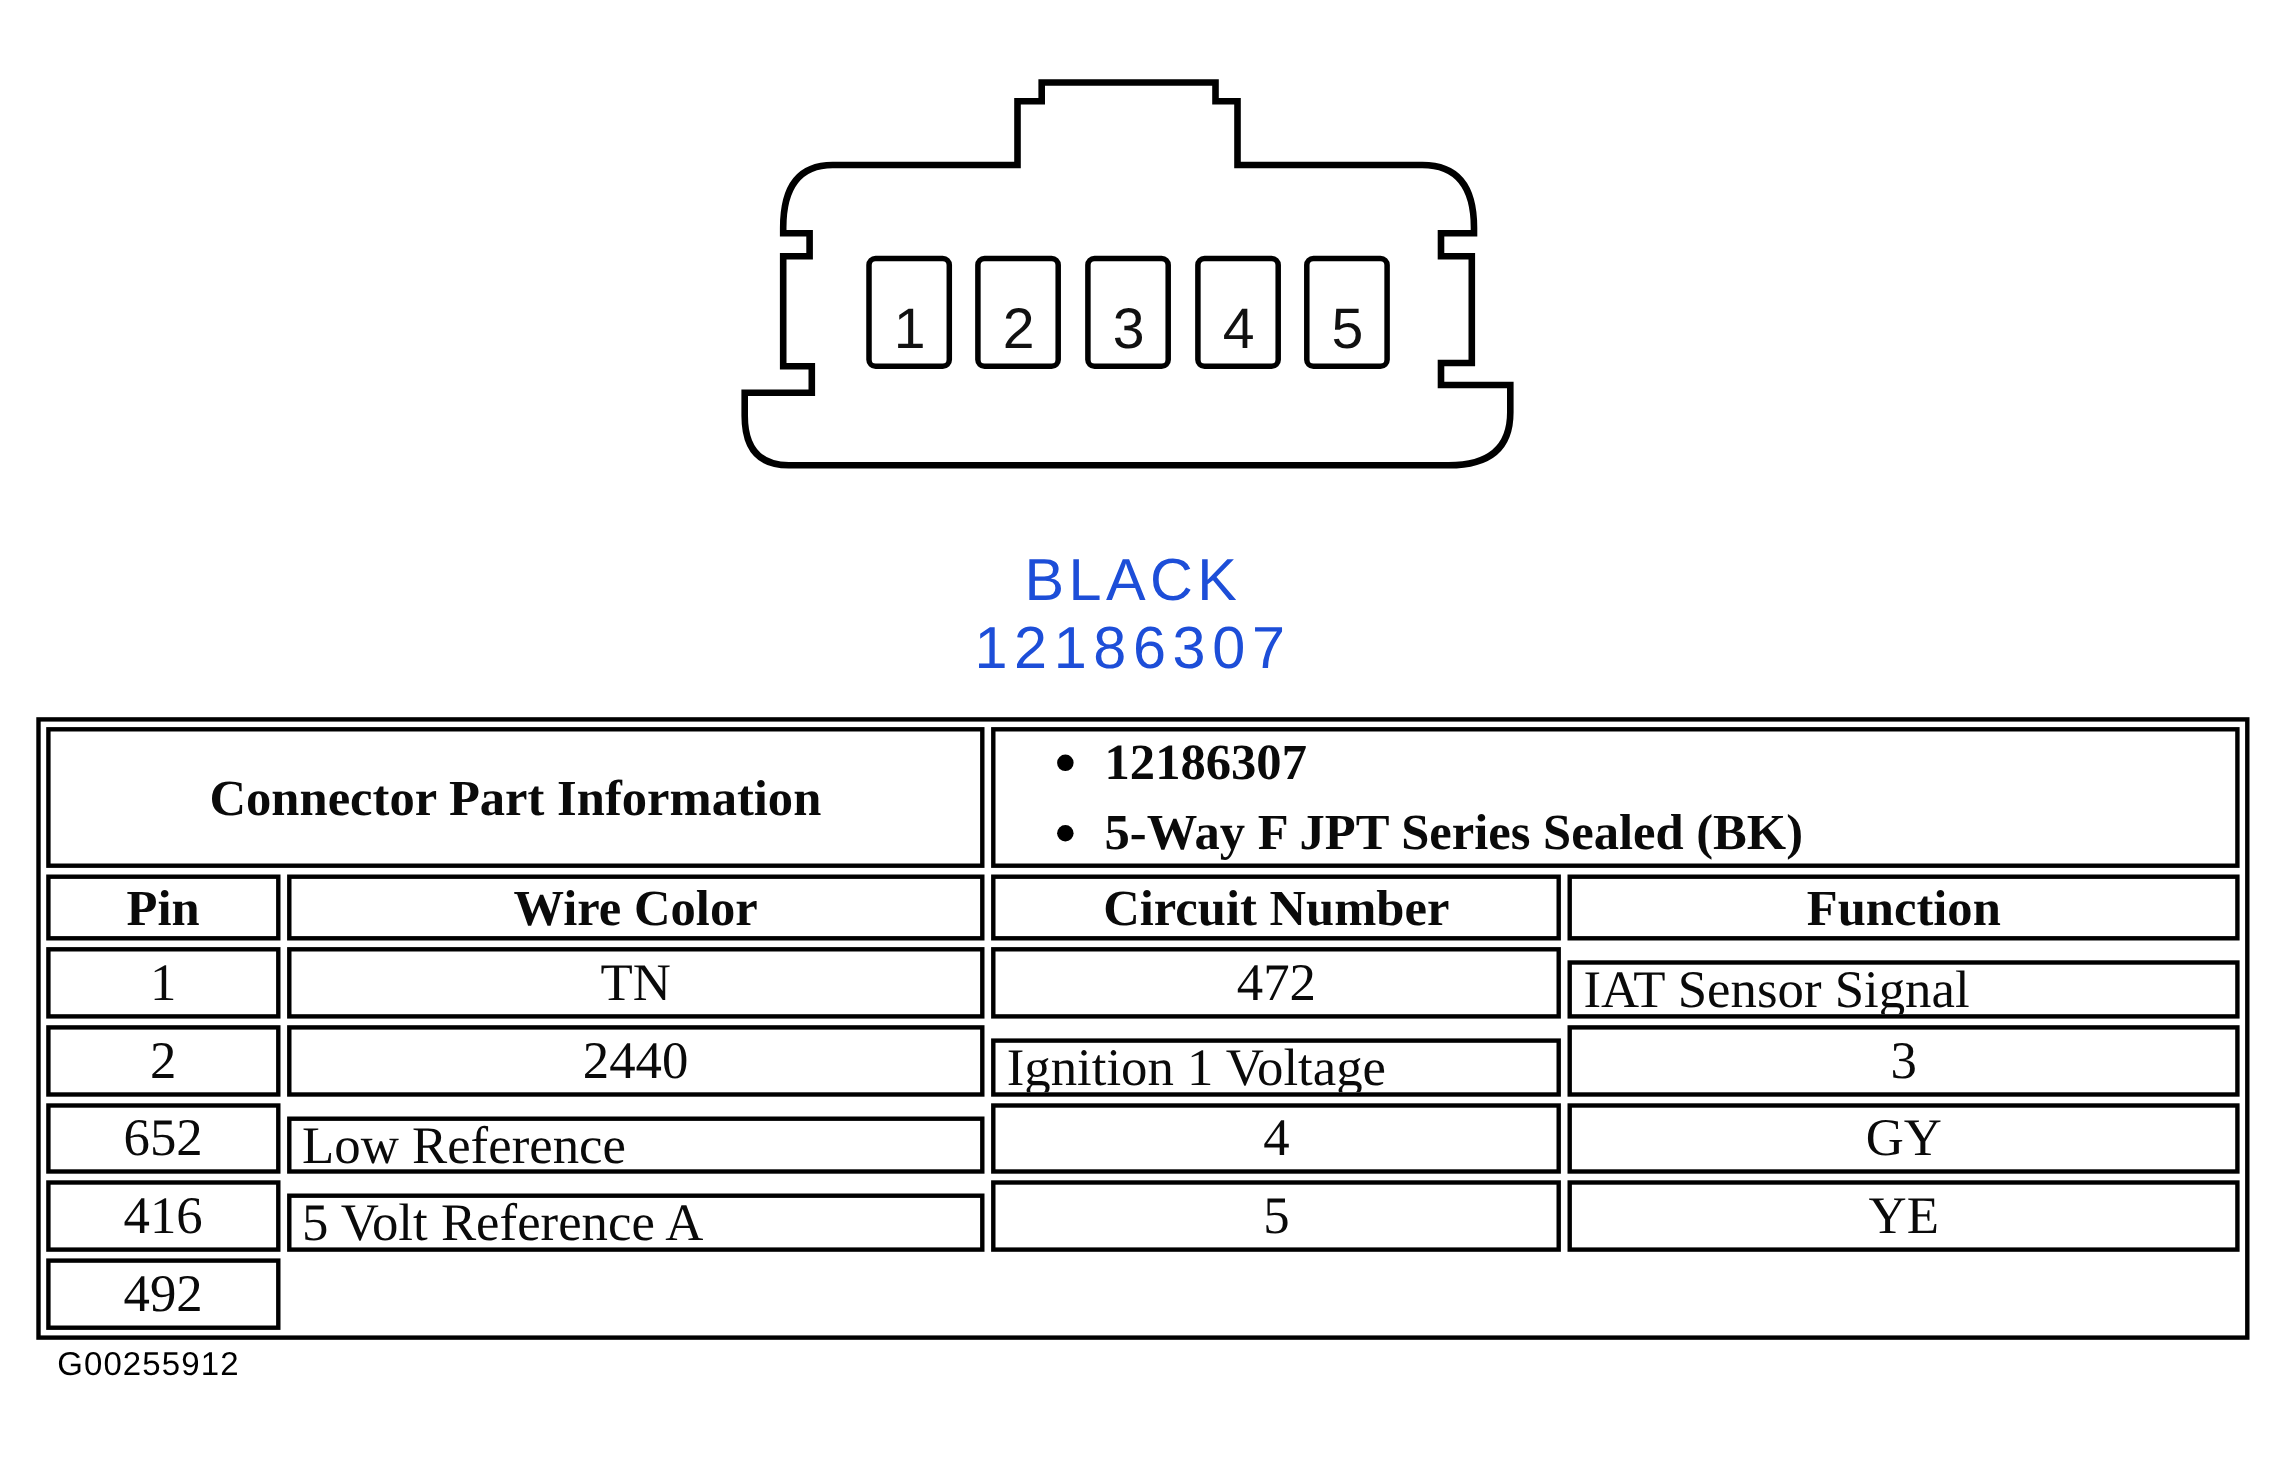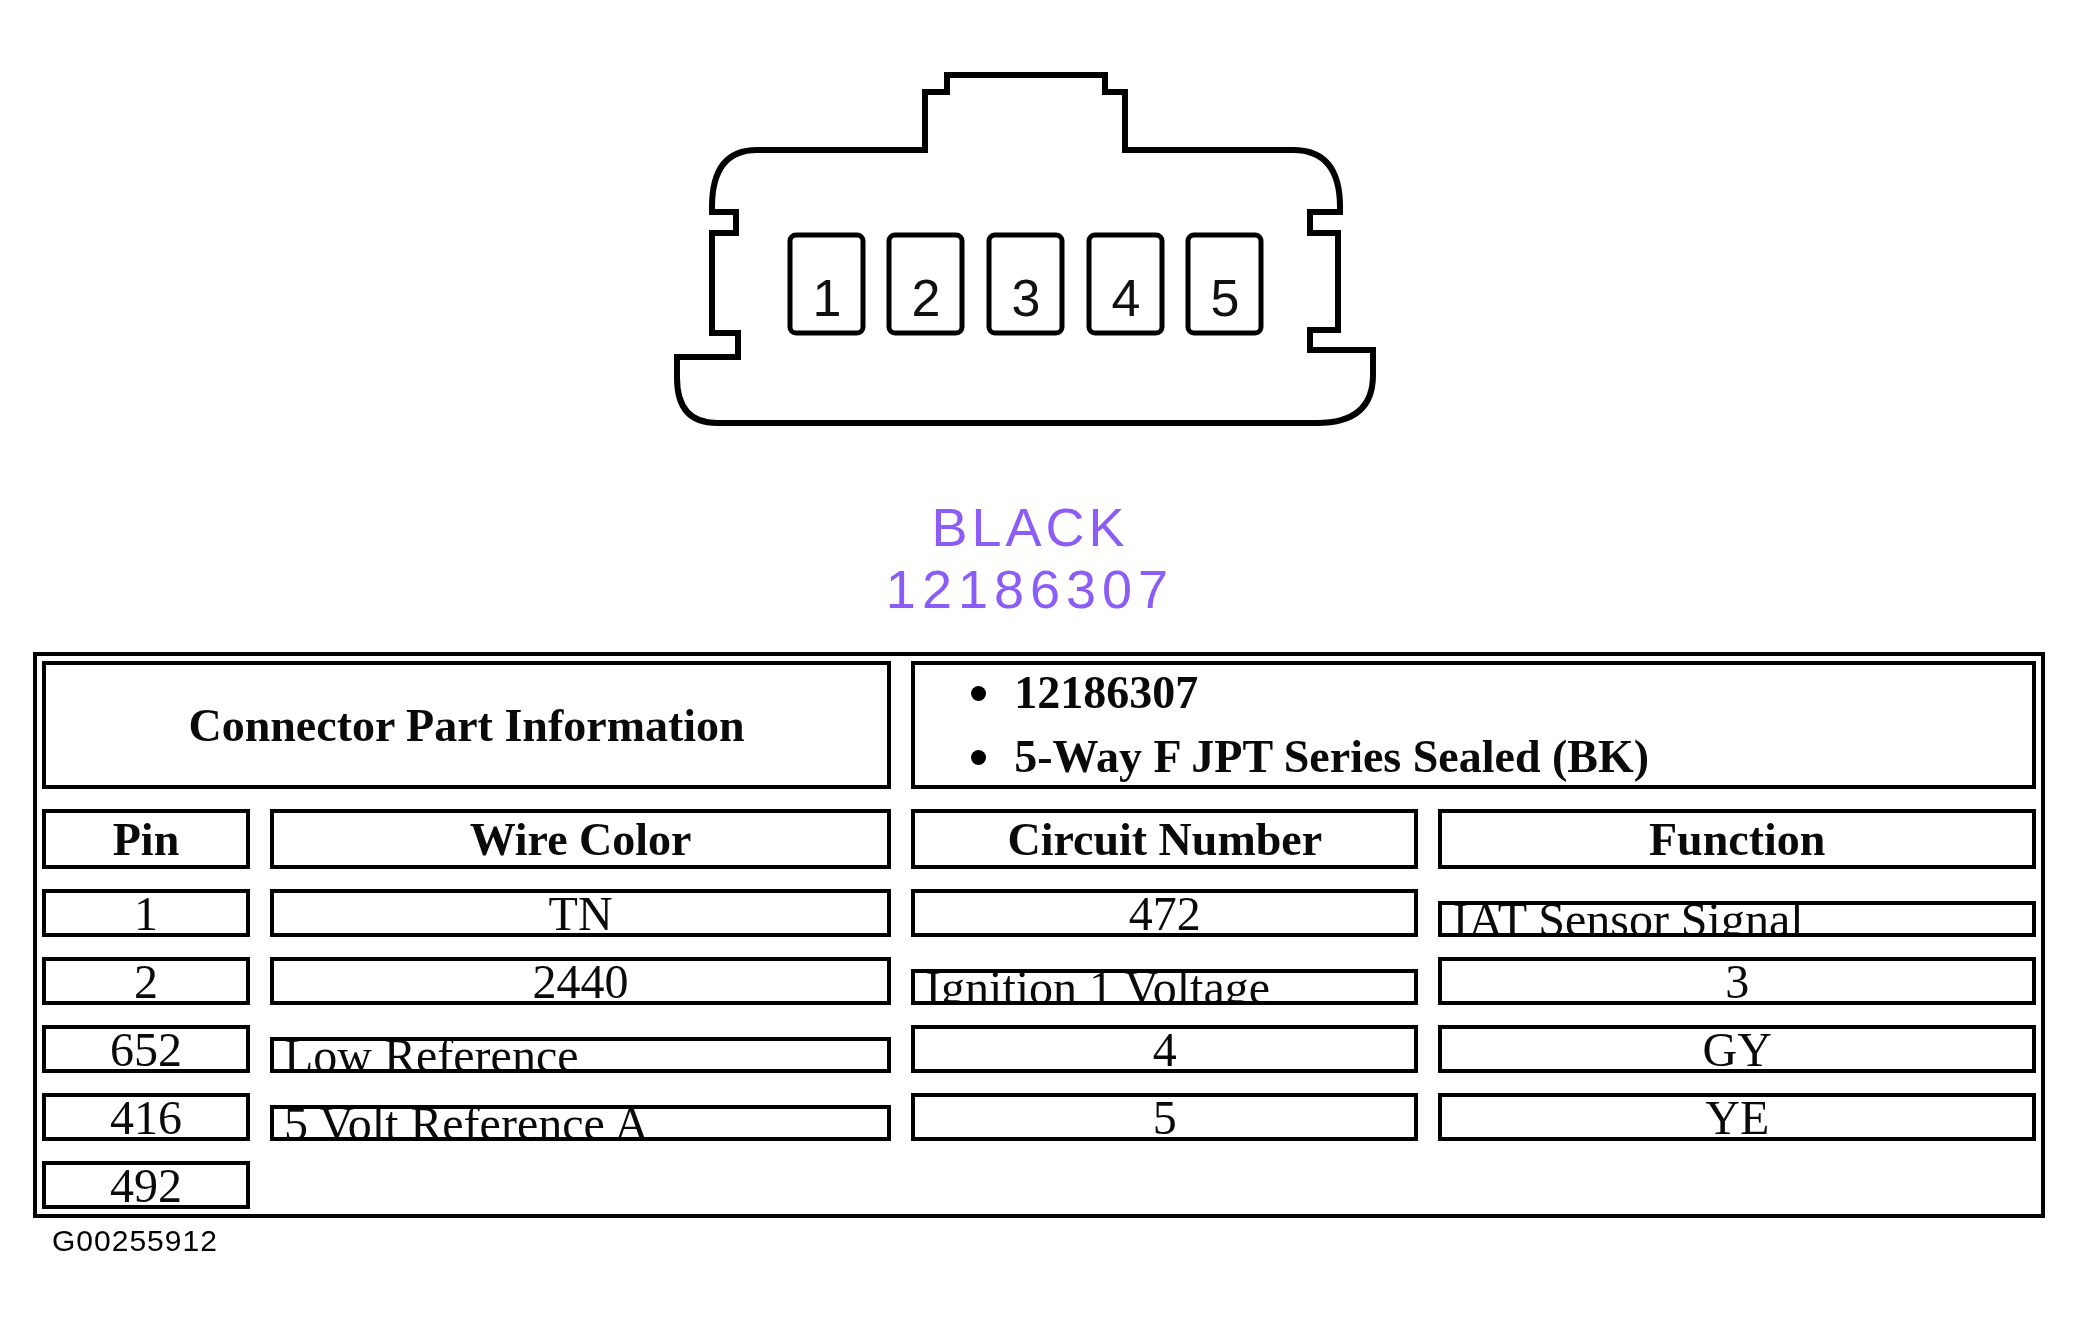--- a/index.html
+++ b/index.html
@@ -10,37 +10,37 @@
     font-family:"Liberation Serif", serif;
     color:#0a0a0a;
   }
   
   .connector-svg { position:absolute; left:0; top:0; }
 
   .connector-labels {
     position:absolute; left:810px; top:496px; width:440px;
     text-align:center;
     font-family:"Liberation Sans", sans-serif;
-    color:#8b5cf6;
+    color:#1d4ed8;
     line-height:62px;
   }
   .label-color { font-size:54px; letter-spacing:4px; }
   .label-part  { font-size:54px; letter-spacing:6px; }
 
   
   .pin-table {
     position:absolute; left:33px; top:652px;
     width:2012px; height:566px;
     box-sizing:border-box;
     border:4px solid #000;
     padding:5px;
     display:grid;
     grid-template-columns:212fr 633fr 517fr 609fr;
     grid-template-rows:128px 60px repeat(5, 1fr);
-    gap:20px;
+    gap:6px;
     background:#fff;
   }
   .cell {
     border:4px solid #000;
     display:flex; align-items:center; justify-content:center;
     font-size:48px;
     background:#fff;
     overflow:hidden;
     white-space:nowrap;
   }

